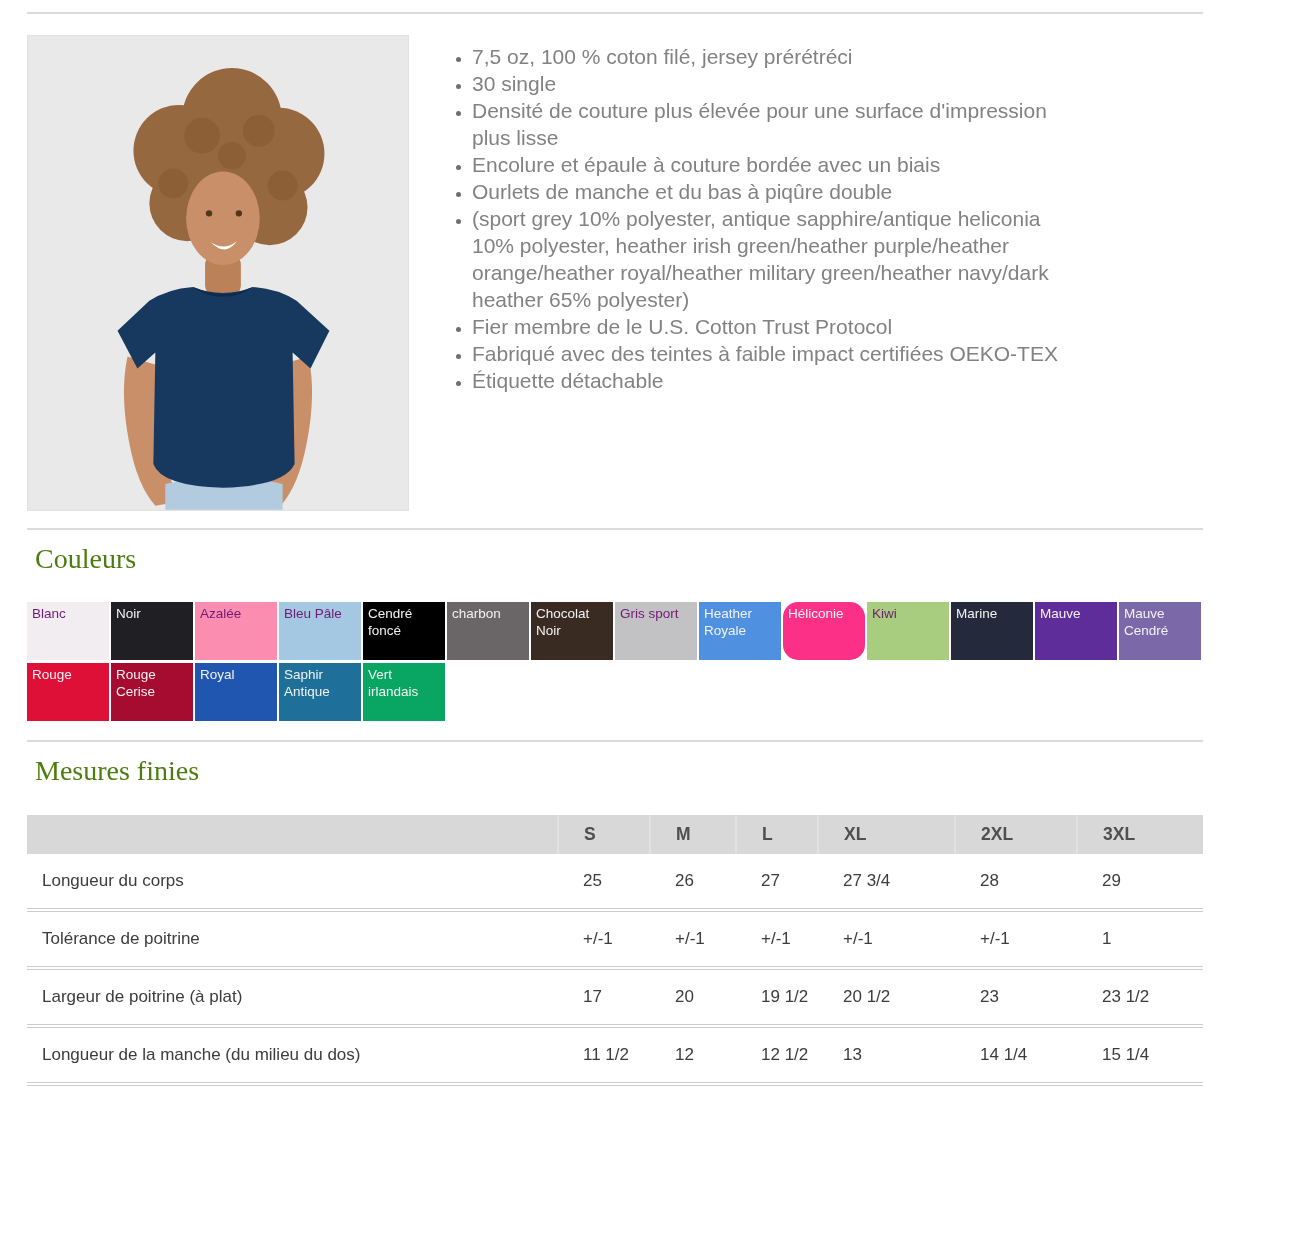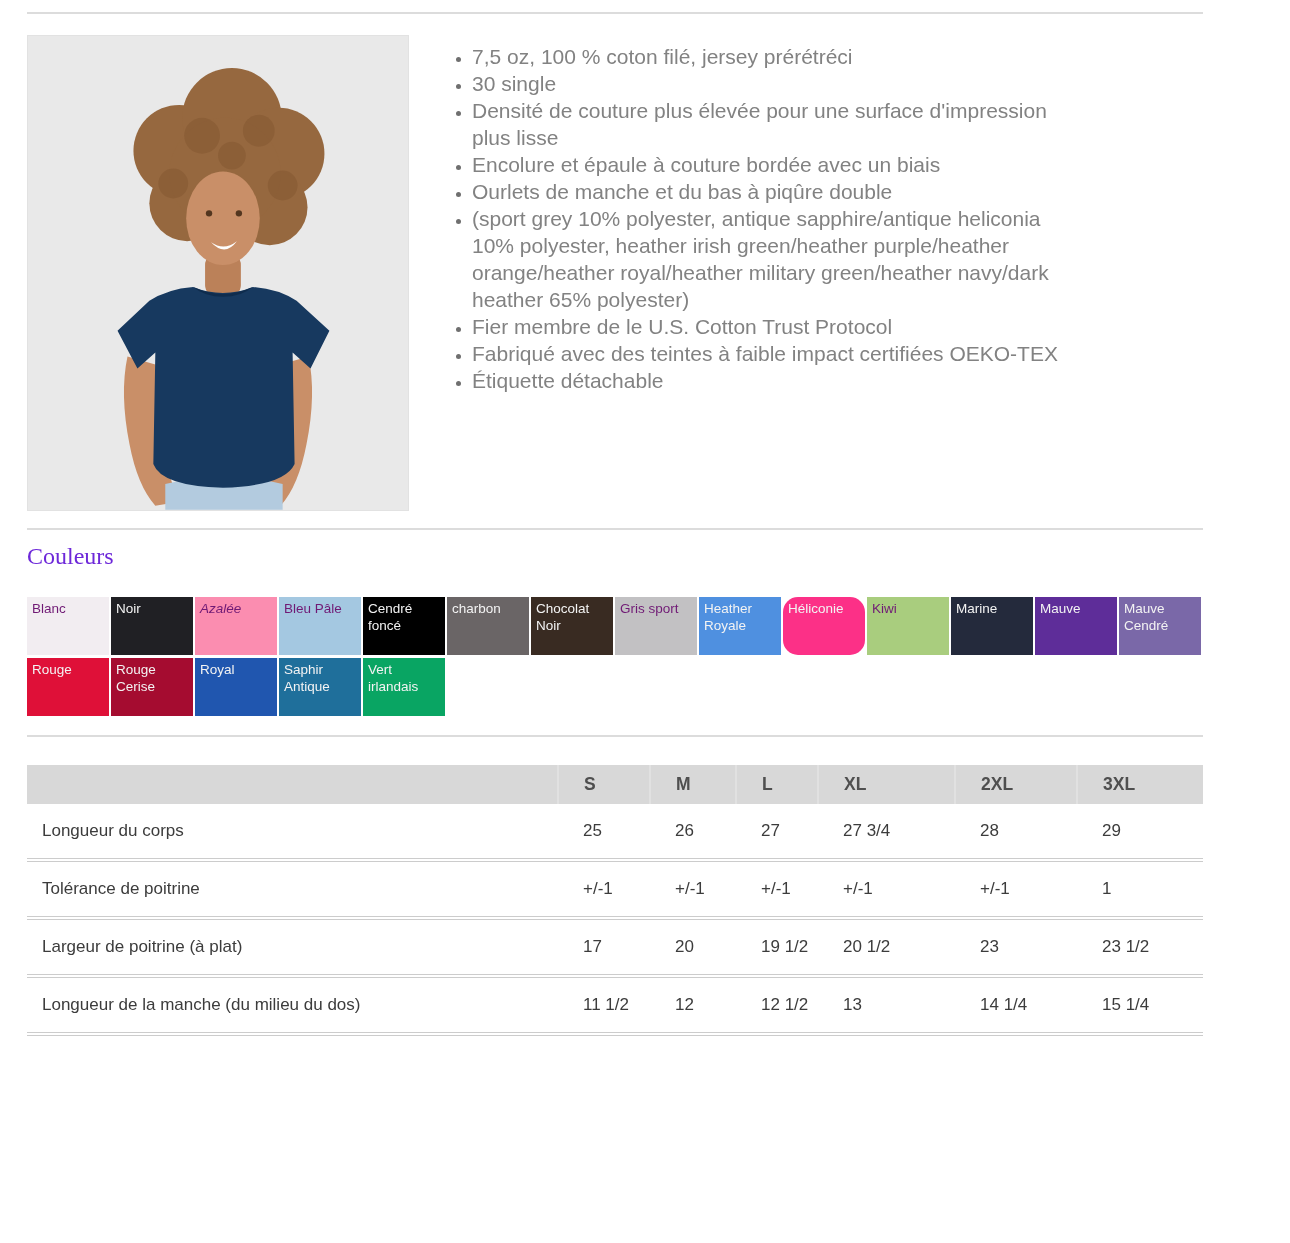--- a/index.html
+++ b/index.html
@@ -11,21 +11,21 @@
   
   .hero{display:flex;margin-top:21px;}
   .photo{width:382px;height:476px;background:#e9e9e9;border:1px solid #e2e2e2;box-sizing:border-box;flex:0 0 auto;}
   .photo svg{display:block;width:100%;height:100%;}
   .features{margin:8px 0 0 30px;width:640px;}
   .features ul{margin:0;padding-left:33px;list-style:disc outside;}
   .features li{font-size:21px;line-height:27px;color:#828282;}
   .features li::marker{color:#6f6f6f;font-size:15px;}
 
   
-  .section-title{font-family:"Liberation Serif",serif;font-size:24px;color:#6d28d9;font-weight:400;margin:13px 0 0 0;}
+  .section-title{font-family:"Liberation Serif",serif;font-size:28px;color:#4d7c0f;font-weight:400;margin:13px 0 0 8px;}
 
   
   .divider-colors{margin-top:17px;}
   .swatch-grid{margin-top:27px;display:flex;flex-wrap:wrap;gap:3px 2px;width:1178px;}
   .swatch{width:82px;height:58px;box-sizing:border-box;padding:3px 5px;font-size:13.5px;line-height:17px;overflow:hidden;}
   .swatch.dark{color:#701a75;}
   .swatch.light{color:#f3f3f3;}
 
   
   .divider-measure{margin-top:19px;}
@@ -94,21 +94,21 @@
     </div>
   </div>
 
   <div class="rule divider-colors"></div>
 
   <div>
     <h2 class="section-title">Couleurs</h2>
     <div class="swatch-grid">
         <div class="swatch dark" style="background: rgb(242, 237, 241);"><span>Blanc</span></div>
         <div class="swatch light" style="background: rgb(32, 32, 36);"><span>Noir</span></div>
-        <div class="swatch dark" style="background: rgb(251, 141, 176); font-style: italic;"><span>Azalée</span></div>
+        <div class="swatch dark" style="background: rgb(251, 141, 176);"><span>Azalée</span></div>
         <div class="swatch dark" style="background: rgb(164, 200, 225);"><span>Bleu Pâle</span></div>
         <div class="swatch light" style="background: #000000;"><span>Cendré foncé</span></div>
         <div class="swatch light" style="background: rgb(106, 101, 102);"><span>charbon</span></div>
         <div class="swatch light" style="background: rgb(57, 43, 34);"><span>Chocolat Noir</span></div>
         <div class="swatch dark" style="background: rgb(194, 193, 195);"><span>Gris sport</span></div>
         <div class="swatch light" style="background: rgb(79, 144, 224);"><span>Heather Royale</span></div>
         <div class="swatch light" style="background: rgb(252, 48, 135); border-radius: 15px;"><span>Héliconie</span></div>
         <div class="swatch dark" style="background: rgb(169, 205, 126);"><span>Kiwi</span></div>
         <div class="swatch light" style="background: rgb(36, 42, 60);"><span>Marine</span></div>
         <div class="swatch light" style="background: rgb(94, 45, 153);"><span>Mauve</span></div>
@@ -117,20 +117,21 @@
         <div class="swatch light" style="background: rgb(165, 12, 48);"><span>Rouge Cerise</span></div>
         <div class="swatch light" style="background: rgb(32, 86, 175);"><span>Royal</span></div>
         <div class="swatch light" style="background: rgb(31, 111, 155);"><span>Saphir Antique</span></div>
         <div class="swatch light" style="background: rgb(9, 165, 99);"><span>Vert irlandais</span></div>
       </div>
   </div>
 
   <div class="rule divider-measure"></div>
 
   <div>
+    <h2 class="section-title">Mesures finies</h2>
     <table class="sizes">
       <colgroup>
         <col style="width:531px">
           <col style="width:92px">
           <col style="width:86px">
         <col style="width:82px">
           <col style="width:137px">
           <col style="width:122px">
           <col style="width:126px">
       </colgroup>

